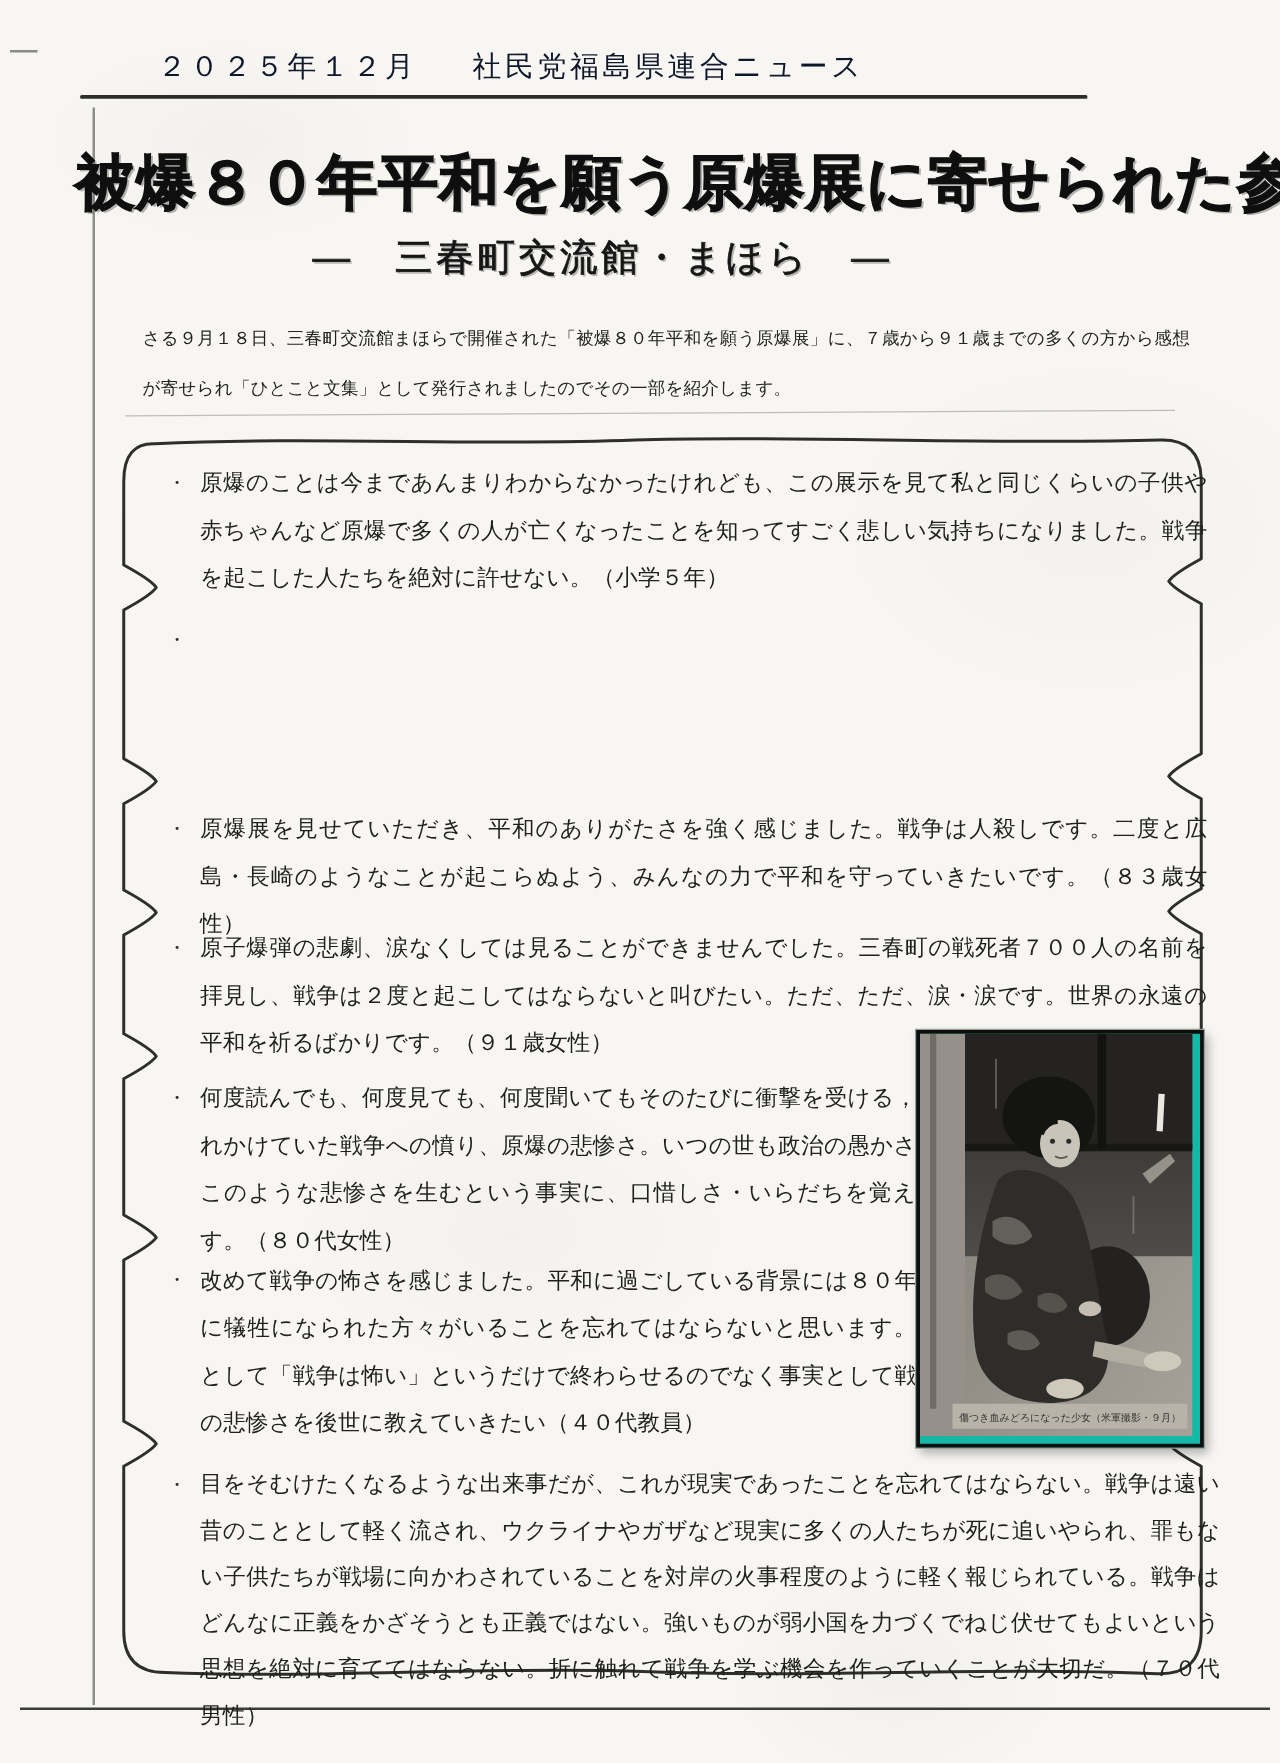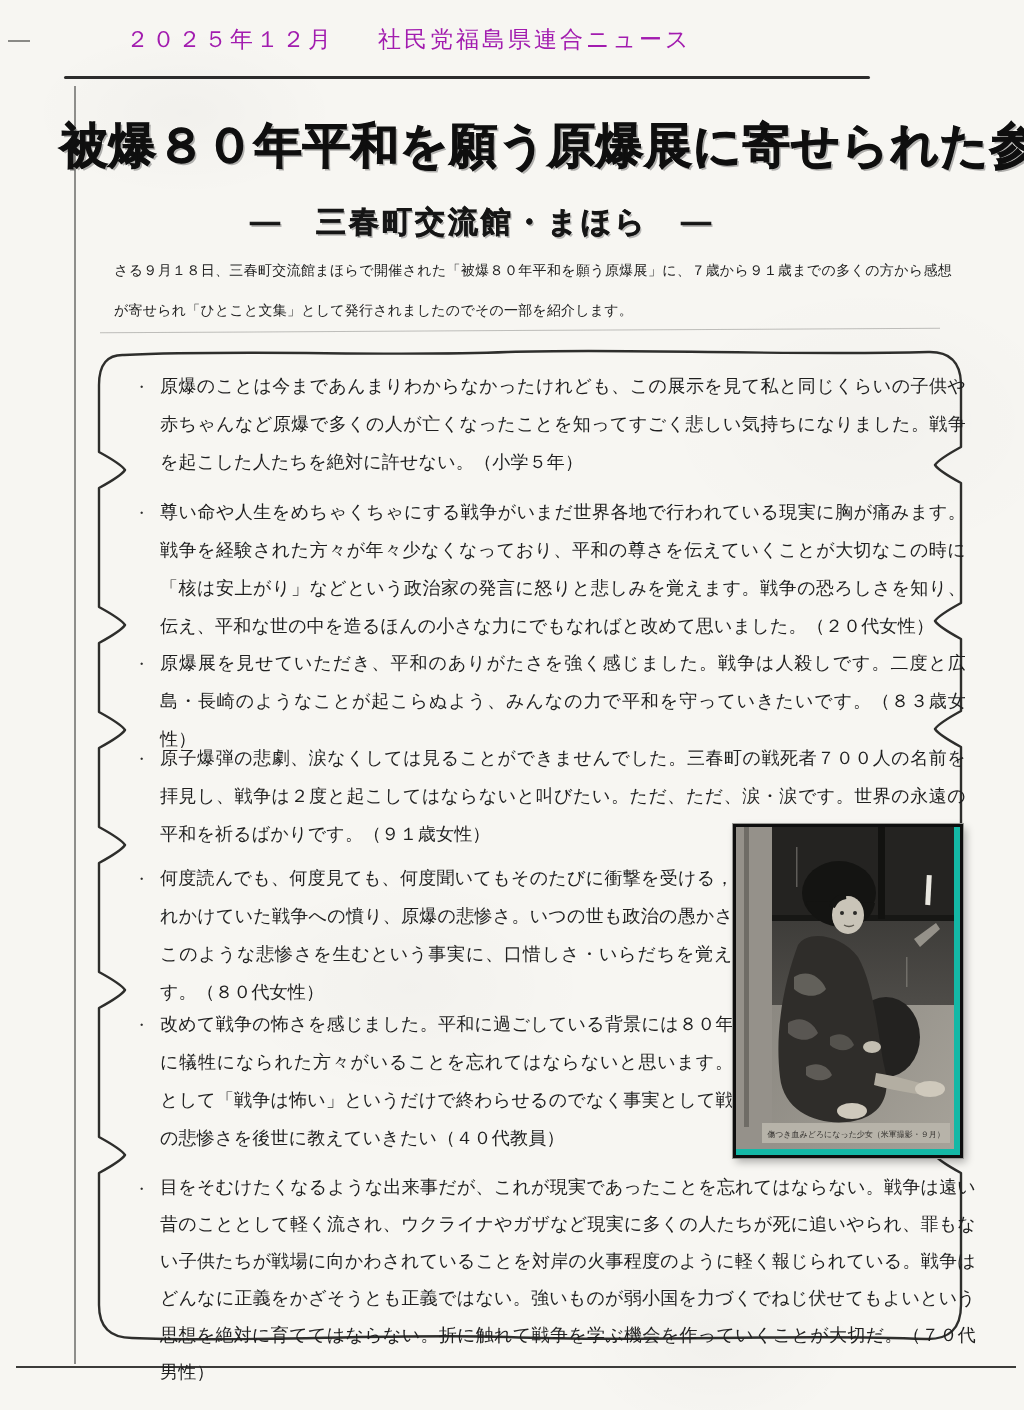--- a/index.html
+++ b/index.html
@@ -13,34 +13,34 @@
   body::before{
     content:"";position:absolute;inset:0;pointer-events:none;
     background:
       radial-gradient(220px 120px at 18% 8%, rgba(0,0,0,.025), transparent 70%),
       radial-gradient(300px 200px at 85% 30%, rgba(0,0,0,.02), transparent 70%),
       radial-gradient(260px 160px at 40% 70%, rgba(0,0,0,.02), transparent 70%),
       radial-gradient(200px 140px at 70% 95%, rgba(0,0,0,.025), transparent 70%);
   }
   .scan-vline{position:absolute;left:74px;top:86px;width:2px;height:1278px;background:#6b6b68;opacity:.75;}
   .scan-tick{position:absolute;left:8px;top:40px;width:22px;height:2px;background:#8a8a86;}
-  .header-line{position:absolute;left:126px;top:24px;white-space:nowrap;font-size:23px;letter-spacing:3px;color:#a21caf;}
+  .header-line{position:absolute;left:126px;top:38px;white-space:nowrap;font-size:23px;letter-spacing:3px;color:#0f172a;}
   .header-line .org{margin-left:44px;}
   .header-rule{position:absolute;left:64px;top:76px;width:806px;height:3px;background:#2c2c2c;border-radius:2px;}
   .bottom-rule{position:absolute;left:16px;top:1366px;width:1000px;height:2px;background:#3c3c3a;}
 
   .page-title{
     position:absolute;left:60px;top:114px;width:904px;text-align:center;white-space:nowrap;
     font-size:48px;font-weight:900;letter-spacing:.5px;color:#0f0f0f;
     -webkit-text-stroke:1px #0f0f0f;
     text-shadow:2px 2px 0 rgba(90,90,90,.45);
   }
   .page-subtitle{
-    position:absolute;left:30px;top:202px;width:904px;text-align:center;white-space:nowrap;
-    font-size:30px;font-weight:700;letter-spacing:3px;color:#161616;
+    position:absolute;left:30px;top:186px;width:904px;text-align:center;white-space:nowrap;
+    font-size:30px;font-weight:400;letter-spacing:3px;color:#161616;
     -webkit-text-stroke:.6px #161616;
     text-shadow:1.5px 1.5px 0 rgba(90,90,90,.4);
   }
   .subtitle-scanline{position:absolute;left:100px;top:330px;width:840px;height:1px;background:rgba(120,120,118,.45);transform:rotate(-.3deg);}
 
   .intro{
     position:absolute;left:114px;top:250px;width:838px;
     font-size:14px;line-height:40px;color:#222;text-align:justify;letter-spacing:.2px;
   }
 
@@ -110,21 +110,20 @@
          L 11,145 Q 33,133 37,127 Q 33,121 11,109
          L 11,42 Q 11,11 36,12 Z"></path>
   </svg>
 
   <div class="comment c1">
     <span class="marker">・</span>
     <span>原爆のことは今まであんまりわからなかったけれども、この展示を見て私と同じくらいの子供や赤ちゃんなど原爆で多くの人が亡くなったことを知ってすごく悲しい気持ちになりました。戦争を起こした人たちを絶対に許せない。（小学５年）</span>
   </div>
   <div class="comment c2">
     <span class="marker">・</span>
-    <span>尊い命や人生をめちゃくちゃにする戦争がいまだ世界各地で行われている現実に胸が痛みます。戦争を経験された方々が年々少なくなっており、平和の尊さを伝えていくことが大切なこの時に「核は安上がり」などという政治家の発言に怒りと悲しみを覚えます。戦争の恐ろしさを知り、伝え、平和な世の中を造るほんの小さな力にでもなればと改めて思いました。（２０代女性）</span>
   </div>
   <div class="comment c3">
     <span class="marker">・</span>
     <span>原爆展を見せていただき、平和のありがたさを強く感じました。戦争は人殺しです。二度と広島・長崎のようなことが起こらぬよう、みんなの力で平和を守っていきたいです。（８３歳女性）</span>
   </div>
   <div class="comment c4">
     <span class="marker">・</span>
     <span>原子爆弾の悲劇、涙なくしては見ることができませんでした。三春町の戦死者７００人の名前を拝見し、戦争は２度と起こしてはならないと叫びたい。ただ、ただ、涙・涙です。世界の永遠の平和を祈るばかりです。（９１歳女性）</span>
   </div>
   <div class="comment c5">

